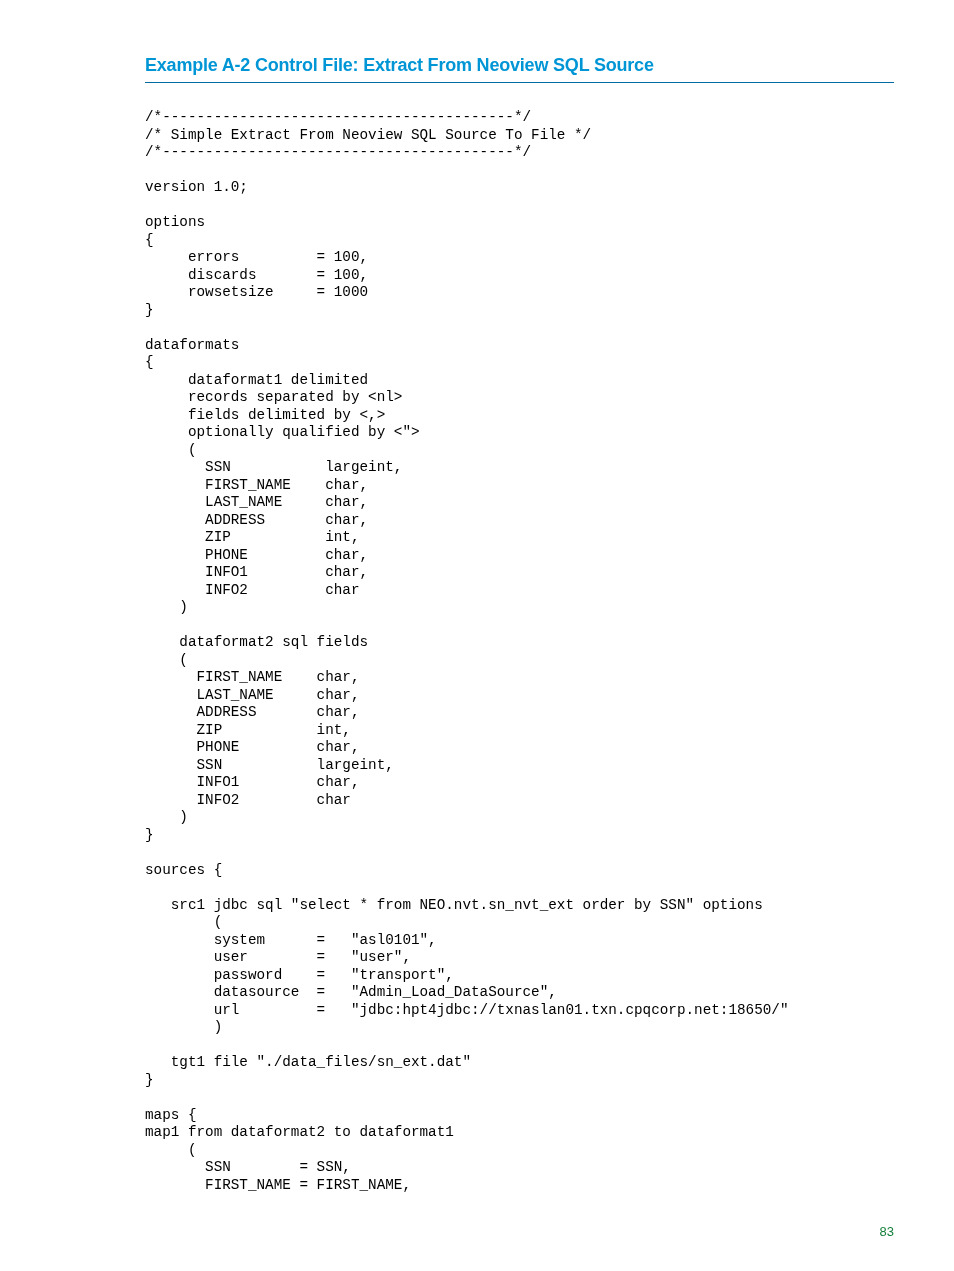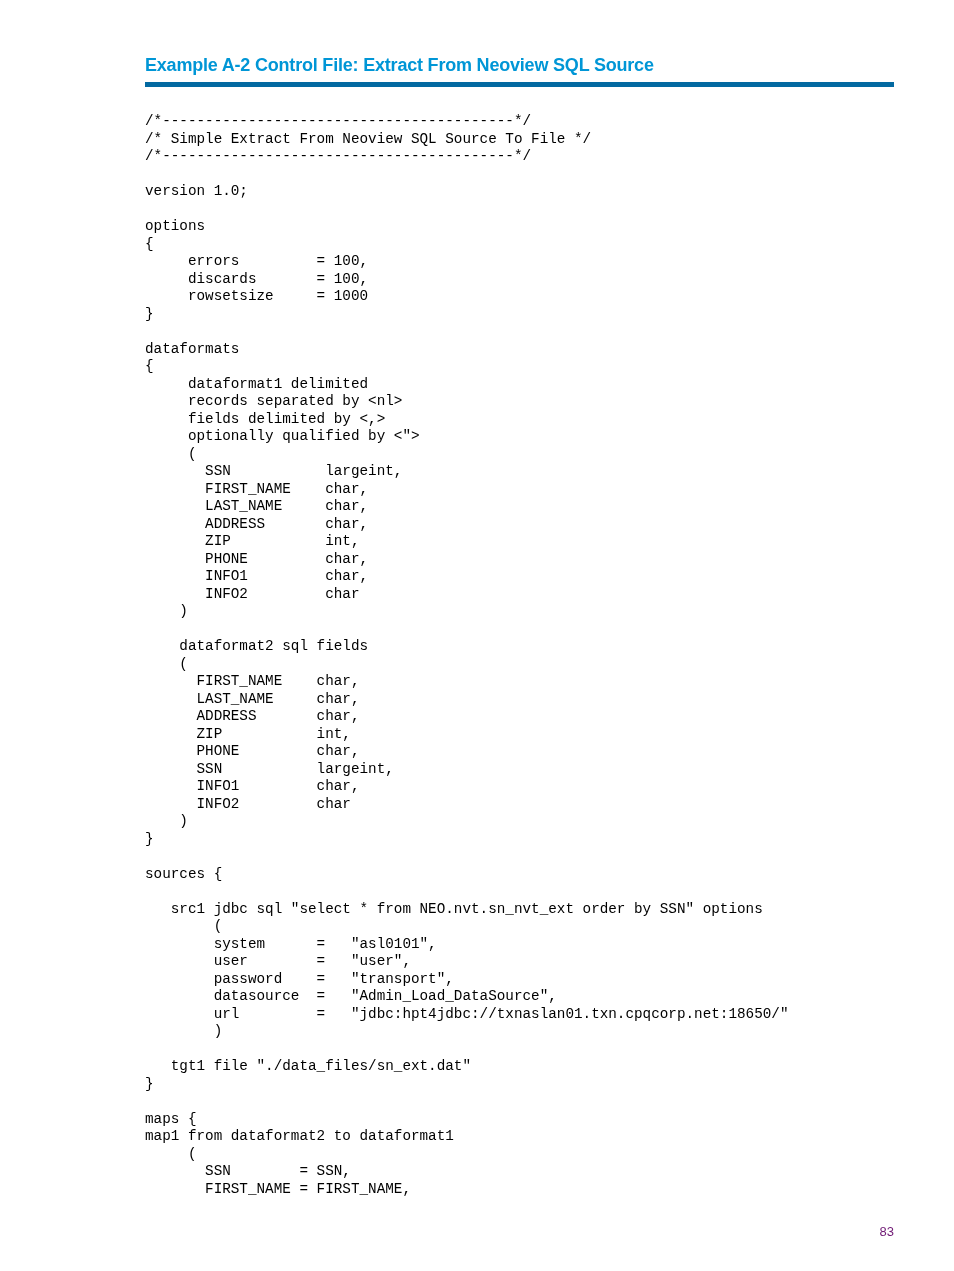--- a/index.html
+++ b/index.html
@@ -17,37 +17,37 @@
     box-sizing: border-box;
     width: 100%;
     height: 100%;
   }
   .heading {
     color: #0096d6;
     font-size: 18px;
     font-weight: bold;
     letter-spacing: -0.2px;
     padding-bottom: 6px;
-    border-bottom: 5px solid #0369a1;
+    border-bottom: 1px solid #0369a1;
     margin-bottom: 26px;
   }
   pre.code {
     font-family: "Courier New", Courier, monospace;
     font-size: 14.3px;
     line-height: 1.225;
     white-space: pre;
     margin: 0;
     color: #000;
   }
   .page-number {
     position: absolute;
     bottom: 32px;
     right: 60px;
     font-size: 13px;
-    color: #701a75;
+    color: #15803d;
   }
 </style>
 </head>
 <body>
 
 <div class="page">
   <div class="heading">Example A-2 Control File: Extract From Neoview SQL Source</div>
   <pre class="code">/*-----------------------------------------*/
 /* Simple Extract From Neoview SQL Source To File */
 /*-----------------------------------------*/

